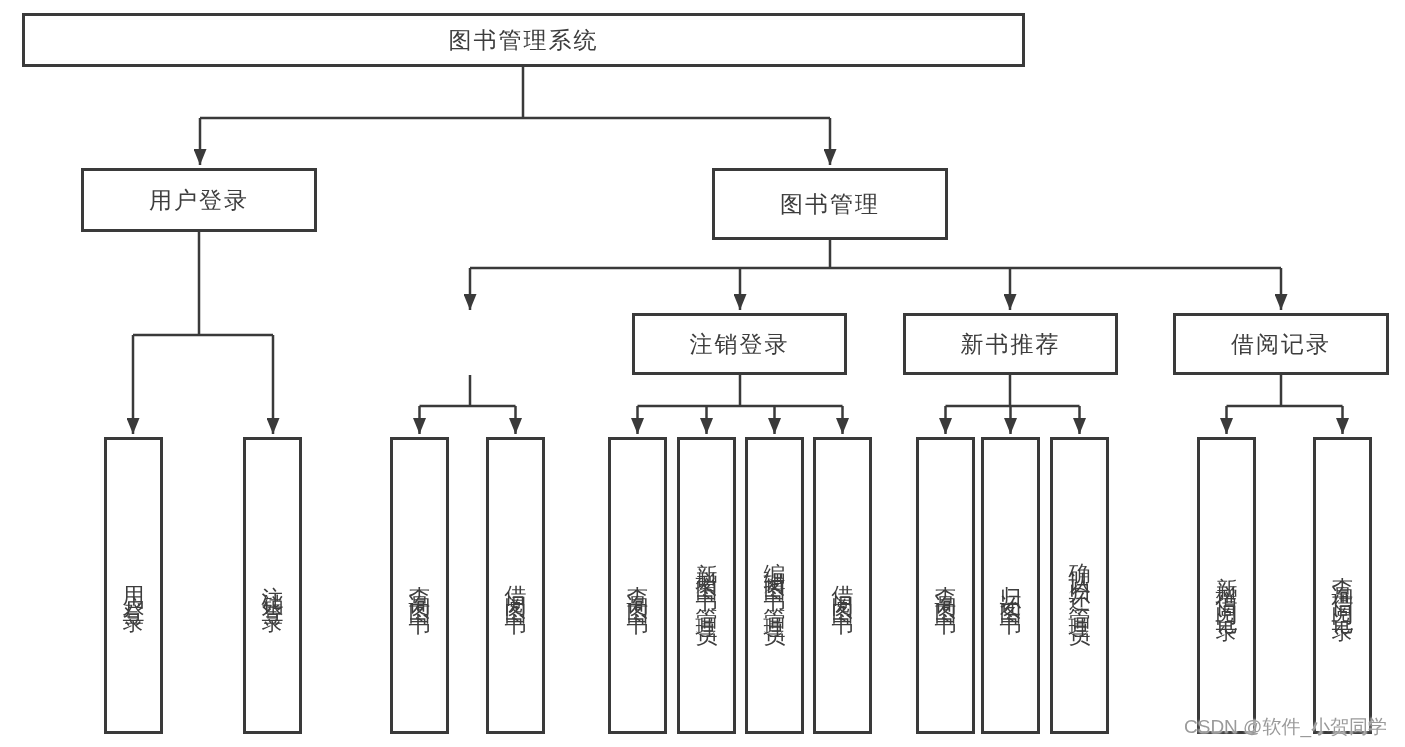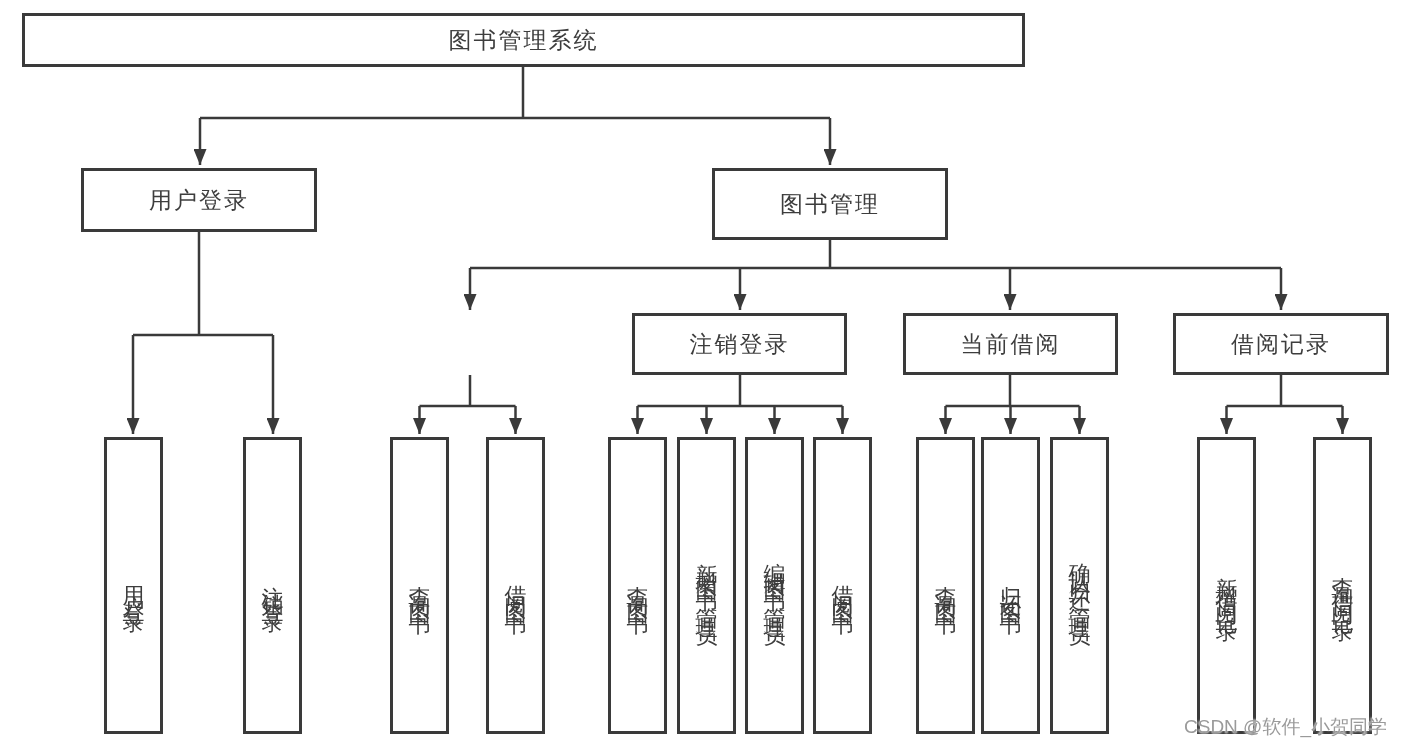--- a/index.html
+++ b/index.html
@@ -88,21 +88,21 @@
     <span class="lbl">用户登录</span>
   </div>
   <div class="box h" style="left:712px;top:168px;width:236px;height:72px">
     <span class="lbl">图书管理</span>
   </div>
 
   <div class="box h" style="left:632px;top:313px;width:215px;height:62px">
     <span class="lbl">注销登录</span>
   </div>
   <div class="box h" style="left:903px;top:313px;width:215px;height:62px">
-    <span class="lbl">当前借阅</span>
+    <span class="lbl">新书推荐</span>
   </div>
   <div class="box h" style="left:1173px;top:313px;width:216px;height:62px">
     <span class="lbl">借阅记录</span>
   </div>
 
   <div class="box v" style="left:104px;top:437px;width:59px;height:297px">
     <span class="lbl">用户登录</span>
   </div>
   <div class="box v" style="left:243px;top:437px;width:59px;height:297px">
     <span class="lbl">注销登录</span>

